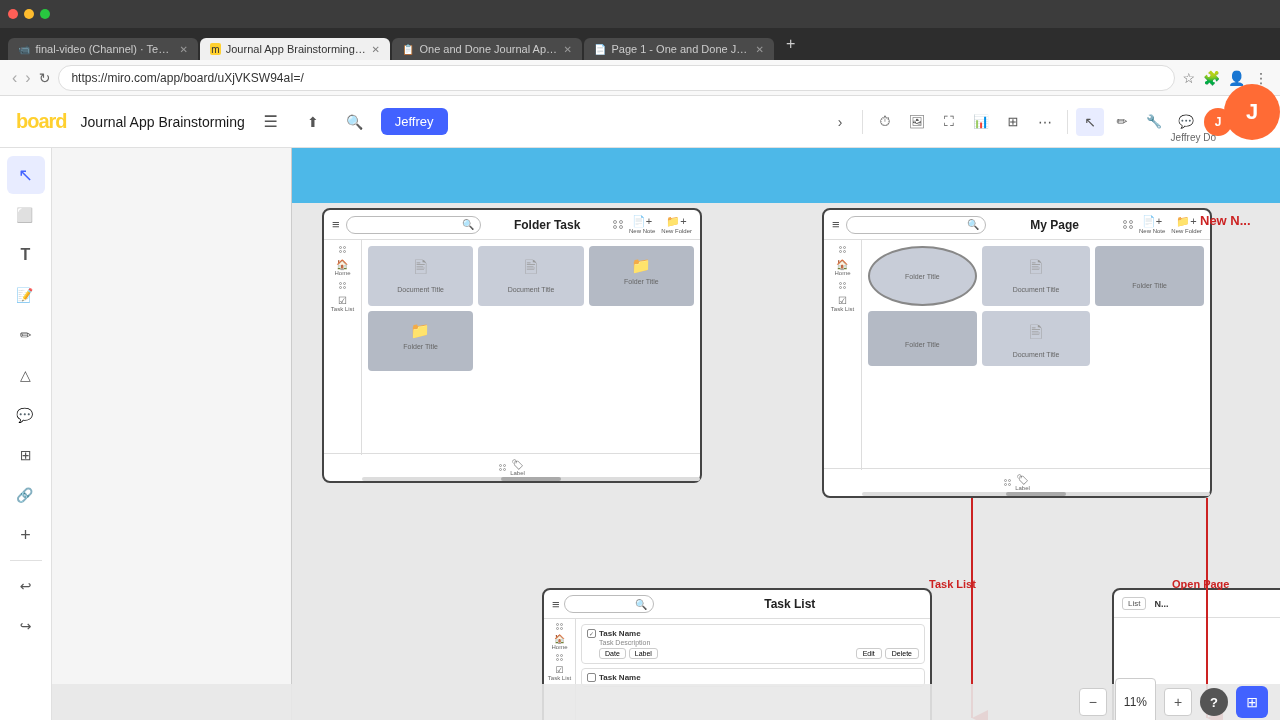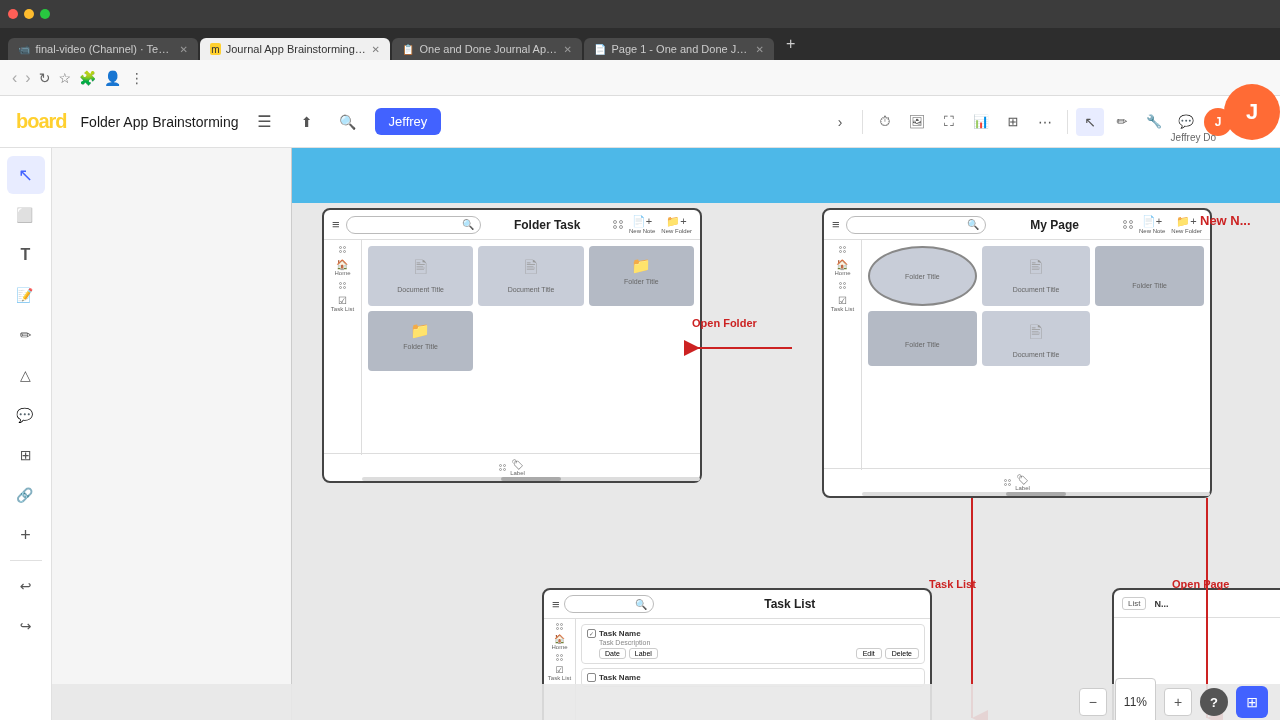--- a/index.html
+++ b/index.html
@@ -35,29 +35,30 @@
     <span style="overflow:hidden;text-overflow:ellipsis;">Page 1 - One and Done Journal...</span>
     <span style="font-size:10px;opacity:0.6;">✕</span>
   </div>
   <div style="color:#ccc;font-size:16px;padding:0 10px;cursor:pointer;line-height:32px;">+</div>
 </div>
 
 <div style="background:#f8f8f8;height:36px;display:flex;align-items:center;padding:0 12px;gap:8px;border-bottom:1px solid #ddd;">
   <span style="color:#aaa;font-size:16px;cursor:pointer;">‹</span>
   <span style="color:#aaa;font-size:16px;cursor:pointer;">›</span>
   <span style="color:#666;font-size:14px;cursor:pointer;">↻</span>
+  <input type="text" value="https://miro.com/app/board/uXjVKSW94aI=/" style="flex: 1 1 0%; height: 26px; border: 1px solid rgb(221, 221, 221); border-radius: 13px; padding: 0px 12px; font-size: 12px; background: white; color: rgb(51, 51, 51); outline: none;">
   <span style="color:#666;font-size:14px;cursor:pointer;">☆</span>
   <span style="color:#666;font-size:14px;cursor:pointer;">🧩</span>
   <span style="color:#666;font-size:14px;cursor:pointer;">👤</span>
   <span style="color:#666;font-size:14px;cursor:pointer;">⋮</span>
 </div>
 
 <div style="background:white;height:52px;display:flex;align-items:center;padding:0 16px;border-bottom:1px solid #e0e0e0;gap:10px;position:relative;">
   <span style="color:#ffd02f;font-weight:900;font-size:20px;letter-spacing:-1px;margin-right:4px;">board</span>
-  <span style="font-size:14px;font-weight:500;color:#1a1a1a;">Folder App Brainstorming</span>
+  <span style="font-size:14px;font-weight:500;color:#1a1a1a;">Journal App Brainstorming</span>
   <div style="width:32px;height:32px;display:flex;align-items:center;justify-content:center;border-radius:4px;cursor:pointer;color:#555;font-size:16px;">☰</div>
   <div style="width:32px;height:32px;display:flex;align-items:center;justify-content:center;border-radius:4px;cursor:pointer;color:#555;font-size:14px;">⬆</div>
   <div style="width:32px;height:32px;display:flex;align-items:center;justify-content:center;border-radius:4px;cursor:pointer;color:#555;font-size:14px;">🔍</div>
   <button style="background:#4262ff;color:white;border:none;padding:6px 14px;border-radius:6px;font-size:13px;font-weight:500;cursor:pointer;">Jeffrey</button>
 
   <div style="margin-left:auto;display:flex;align-items:center;gap:4px;">
     <div style="width:28px;height:28px;display:flex;align-items:center;justify-content:center;border-radius:4px;cursor:pointer;color:#555;font-size:14px;">›</div>
     <div style="width:1px;height:24px;background:#e0e0e0;margin:0 4px;"></div>
     <div style="width:28px;height:28px;display:flex;align-items:center;justify-content:center;border-radius:4px;cursor:pointer;color:#555;font-size:14px;">⏱</div>
     <div style="width:28px;height:28px;display:flex;align-items:center;justify-content:center;border-radius:4px;cursor:pointer;color:#555;font-size:13px;">🖼</div>
@@ -206,31 +207,20 @@
         <span style="font-size:10px;">🏷</span>
         <span>Label</span>
       </div>
     </div>
 
     <div style="position:absolute;bottom:0;left:38px;right:0;height:4px;background:#ddd;border-radius:2px;">
       <div style="width:60px;height:4px;background:#aaa;border-radius:2px;margin:0 auto;"></div>
     </div>
   </div>
 
-  <div style="position:absolute;left:630px;top:185px;z-index:20;">
-    <svg width="120" height="30" style="overflow:visible;">
-      <defs>
-        <marker id="arrowLeft" markerWidth="8" markerHeight="8" refX="4" refY="4" orient="auto">
-          <path d="M8,0 L0,4 L8,8 Z" fill="#cc2222"></path>
-        </marker>
-      </defs>
-      <line x1="110" y1="15" x2="10" y2="15" stroke="#cc2222" stroke-width="2" marker-end="url(#arrowLeft)"></line>
-    </svg>
-    <span style="position:absolute;left:10px;top:-16px;font-size:11px;font-weight:700;color:#cc2222;">Open Folder</span>
-  </div>
 
   <div style="position:absolute;left:770px;top:60px;width:390px;height:290px;background:white;border:2px solid #444;border-radius:8px;">
 
     <div style="display:flex;align-items:center;padding:5px 8px;border-bottom:1px solid #ddd;gap:4px;">
       <span style="font-size:13px;color:#555;cursor:pointer;margin-right:2px;">≡</span>
       <div style="flex:1;height:18px;border:1px solid #bbb;border-radius:9px;display:flex;align-items:center;padding:0 5px;gap:3px;">
         <span style="flex:1;font-size:8px;color:#ccc;"></span>
         <span style="font-size:10px;color:#888;">🔍</span>
       </div>
       <span style="font-size:12px;font-weight:600;color:#222;flex:1;text-align:center;">My Page</span>

